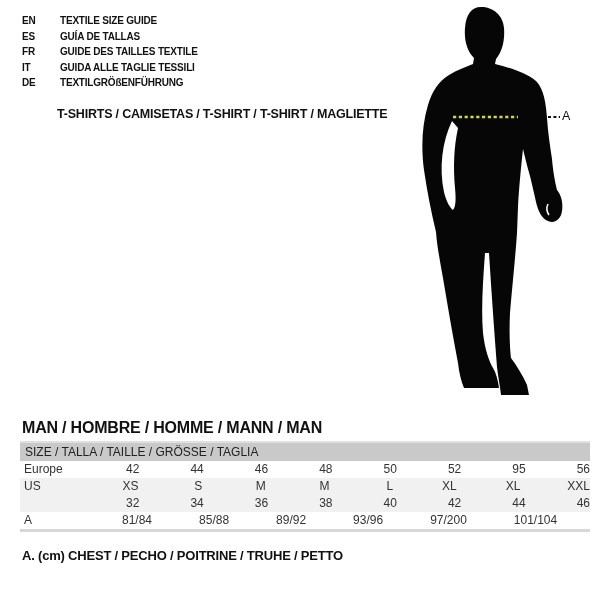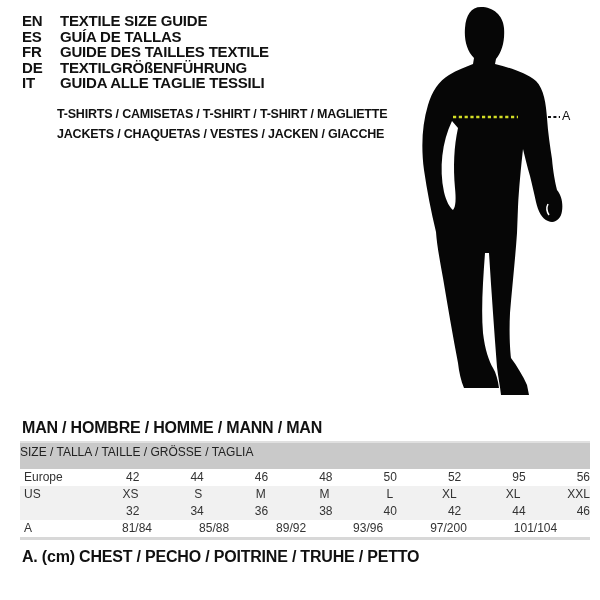--- a/index.html
+++ b/index.html
@@ -5,68 +5,67 @@
   :root{
     --accent:#d3dd26; --header_bg:#c9c9c9; --row_alt_bg:#f1f1f1;
     --border_light:#e0e0e0; --border_bottom:#d8d8d8;
     --text:#111111; --table_text:#333333; --silhouette:#060606;
   }
   html,body{margin:0;padding:0;}
   body{
     width:600px;height:600px;background:#ffffff;position:relative;overflow:hidden;
     font-family:"Liberation Sans",sans-serif;color:var(--text);
   }
-  .lang-list{position:absolute;left:22px;top:13px;font-weight:bold;font-size:15px;letter-spacing:-0.2px;}
+  .lang-list{position:absolute;left:22px;top:13px;font-weight:bold;font-size:10px;letter-spacing:-0.2px;}
   .lang-row{display:flex;line-height:15.6px;}
   .lang-code{width:38px;}
   .categories{position:absolute;left:21px;top:104px;font-weight:bold;font-size:12.5px;line-height:20px;letter-spacing:-0.2px;margin-left:36px;}
   .figure-svg{position:absolute;left:0;top:0;width:600px;height:600px;}
   .measure-label{position:absolute;left:562px;top:109px;font-size:12.5px;font-weight:400;}
   .gender{position:absolute;left:22px;top:419px;font-weight:bold;font-size:16px;letter-spacing:-0.2px;}
   .size-table{
     position:absolute;left:20px;top:441px;width:570px;
     border-top:2px solid var(--border_light);border-bottom:3px solid var(--border_bottom);
     font-size:12px;color:var(--table_text);
   }
-  .thead{background:var(--header_bg);height:26px;line-height:18px;color:#222;}
+  .thead{background:var(--header_bg);height:18px;line-height:18px;padding-left:5px;color:#222;}
   .trow{display:grid;grid-template-columns:55px repeat(8,1fr);height:17px;line-height:17px;gap:47px;}
   .trow.alt{background:var(--row_alt_bg);}
   .trow .lbl{padding-left:4px;text-align:left;}
   .trow .val{text-align:right;}
-  .footnote{position:absolute;left:22px;top:548px;font-weight:bold;font-size:16px;letter-spacing:-0.2px;}
+  .footnote{position:absolute;left:22px;top:548px;font-weight:bold;font-size:13px;letter-spacing:-0.2px;}
 </style>
 </head>
 <body>
 
 <div class="lang-list">
     <div class="lang-row">
       <span class="lang-code">EN</span>
       <span>TEXTILE SIZE GUIDE</span>
     </div>
     <div class="lang-row">
       <span class="lang-code">ES</span>
       <span>GUÍA DE TALLAS</span>
     </div>
     <div class="lang-row">
       <span class="lang-code">FR</span>
       <span>GUIDE DES TAILLES TEXTILE</span>
     </div>
     <div class="lang-row">
+      <span class="lang-code">IT</span>
+      <span>GUIDA ALLE TAGLIE TESSILI</span>
+    </div>
+    <div class="lang-row">
       <span class="lang-code">DE</span>
       <span>TEXTILGRÖßENFÜHRUNG</span>
-    </div>
-    <div class="lang-row">
-      <span class="lang-code">IT</span>
-      <span>GUIDA ALLE TAGLIE TESSILI</span>
     </div>
   </div>
 
 <div class="categories">
   <div>T-SHIRTS / CAMISETAS / T-SHIRT / T-SHIRT / MAGLIETTE</div>
-  <div>JACKETS / CHAQUETAS / VESTES / JACKEN / GIACCHE</div>
 </div>
 
 <svg class="figure-svg" viewBox="0 0 600 600" xmlns="http://www.w3.org/2000/svg" aria-hidden="true">
   <path fill="var(--silhouette)" d="
     M 481 7
     C 493 7 503 15 504 28
     C 505 41 502 52 496 59
     L 495 64
     C 511 68 526 73 536 81
     C 544 89 546 104 547 118

